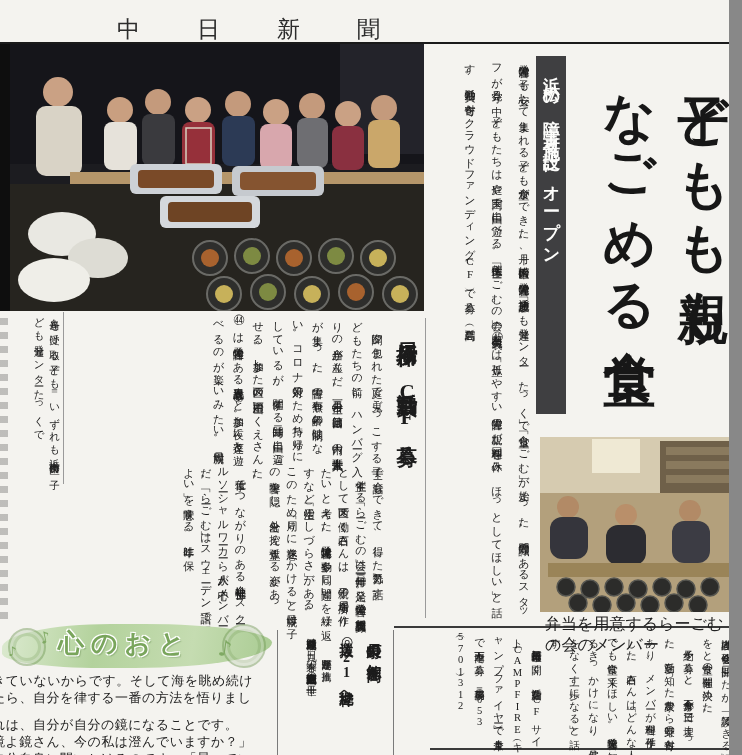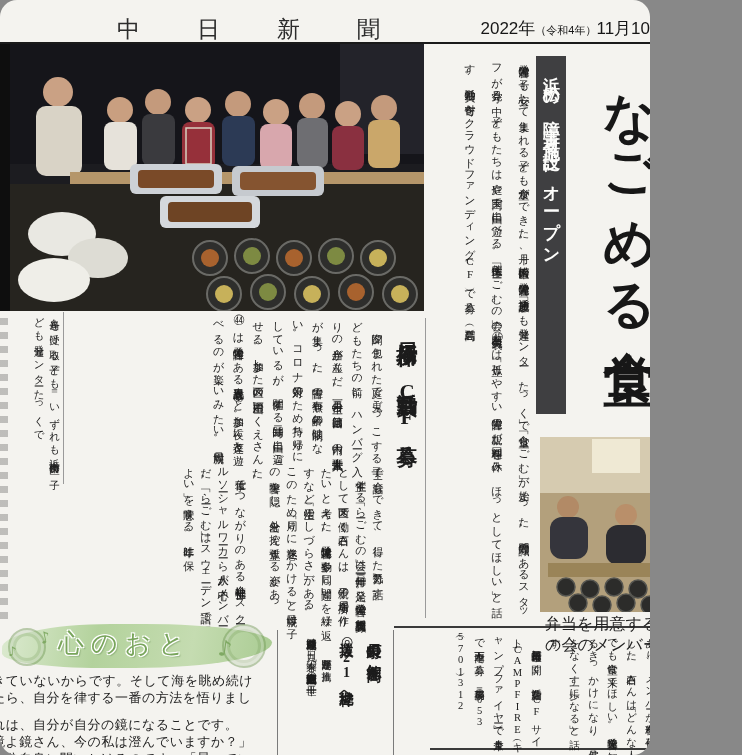--- a/index.html
+++ b/index.html
@@ -1,17 +1,17 @@
 <!DOCTYPE html>
 <html><head>
 <meta charset="utf-8">
 <style>
   html,body{margin:0;padding:0;background:#888;}
-  .page{position:relative;width:650px;height:755px;background:#f4f3ef;overflow:hidden;
-        font-family:"Liberation Serif","DejaVu Serif",serif;color:#1c1c1c;border-radius:17px;}
+  .page{position:relative;width:729px;height:755px;background:#f4f3ef;overflow:hidden;
+        font-family:"Liberation Serif","DejaVu Serif",serif;color:#1c1c1c;}
   .v{writing-mode:vertical-rl;text-orientation:upright;}
   .pre{white-space:pre-line;}
   .sans{font-family:"Liberation Sans","DejaVu Sans",sans-serif;}
 
   
   .masthead{position:absolute;left:117px;top:14px;font-size:23px;letter-spacing:57px;
             color:#2c2c2c;white-space:nowrap;}
   .date{position:absolute;right:0;top:17px;font-size:17px;color:#161616;
         font-family:"Liberation Sans","DejaVu Sans",sans-serif;white-space:nowrap;}
   .date .era{font-size:11px;}
@@ -66,38 +66,37 @@
 
   
   .banner{position:absolute;left:0;top:622px;width:276px;height:46px;}
   .banner-blob{position:absolute;left:2px;top:2px;right:4px;bottom:0;
       background:linear-gradient(100deg,#dcead0 0%,#b3d29c 35%,#c5dcb1 70%,#a9cb92 100%);
       border-radius:46% 54% 58% 42% / 62% 48% 66% 38%;}
   .ring{position:absolute;border:2px solid rgba(110,150,85,.45);border-radius:50%;
         box-shadow:inset 0 0 0 3px rgba(255,255,255,.25), inset 0 0 0 6px rgba(110,150,85,.25);}
   .ring.r1{left:8px;top:6px;width:34px;height:34px;}
   .ring.r2{right:10px;top:2px;width:40px;height:40px;}
-  .col-title{position:absolute;left:58px;top:4px;font-size:26px;font-weight:normal;letter-spacing:7px;
+  .col-title{position:absolute;left:58px;top:4px;font-size:26px;font-weight:bold;letter-spacing:7px;
       color:#79a55c;font-family:"Liberation Sans","DejaVu Sans",sans-serif;
       text-shadow:1px 1px 0 #fff,-1px -1px 0 #fff,1px -1px 0 #fff,-1px 1px 0 #fff,2px 2px 1px rgba(90,130,70,.35);}
   .note{position:absolute;color:#7fa963;font-family:"DejaVu Sans",sans-serif;}
   .note.n1{left:40px;top:6px;font-size:16px;transform:rotate(-12deg);}
   .note.n2{right:44px;top:14px;font-size:22px;transform:rotate(8deg);}
   .note.n3{left:8px;top:22px;font-size:13px;}
   .k-lines{position:absolute;left:-8px;top:672px;width:300px;}
   .k-line{height:17px;font-size:13px;letter-spacing:.5px;color:#222;white-space:nowrap;}
   .k-line.blank{height:10px;}
 </style>
 </head>
 <body>
 
 <div class="page">
 
   <div class="masthead">中日新聞</div>
-  <div class="date"><span>2022年</span><span class="era">（令和4年）</span><span>11月10</span></div>
   <div class="header-rule"></div>
 
   <div class="left-bar"></div>
   <div class="edge-sliver"></div>
   <div class="right-rule"></div>
   <div class="mid-rule"></div>
   <div class="caption-rule"></div>
   <div class="bottom-sep"></div>
   <div class="vrule-bb"></div>
   <div class="vrule-kk"></div>

